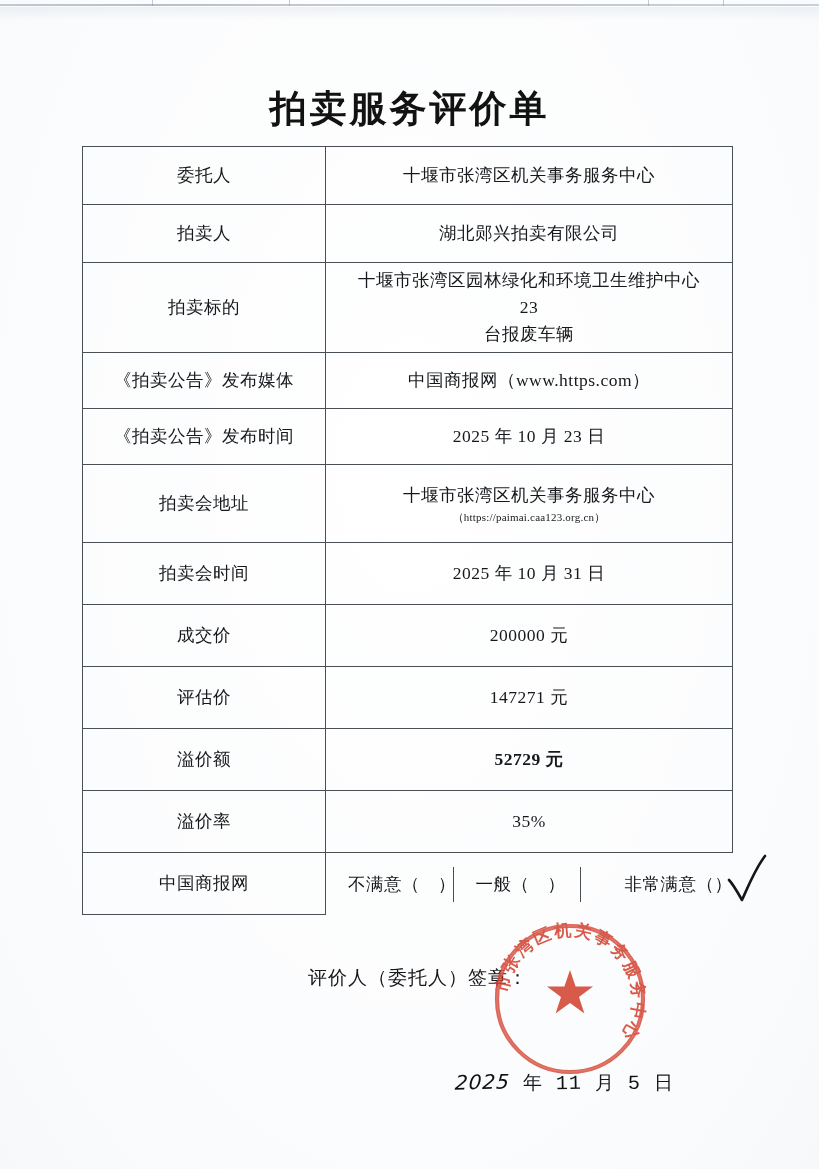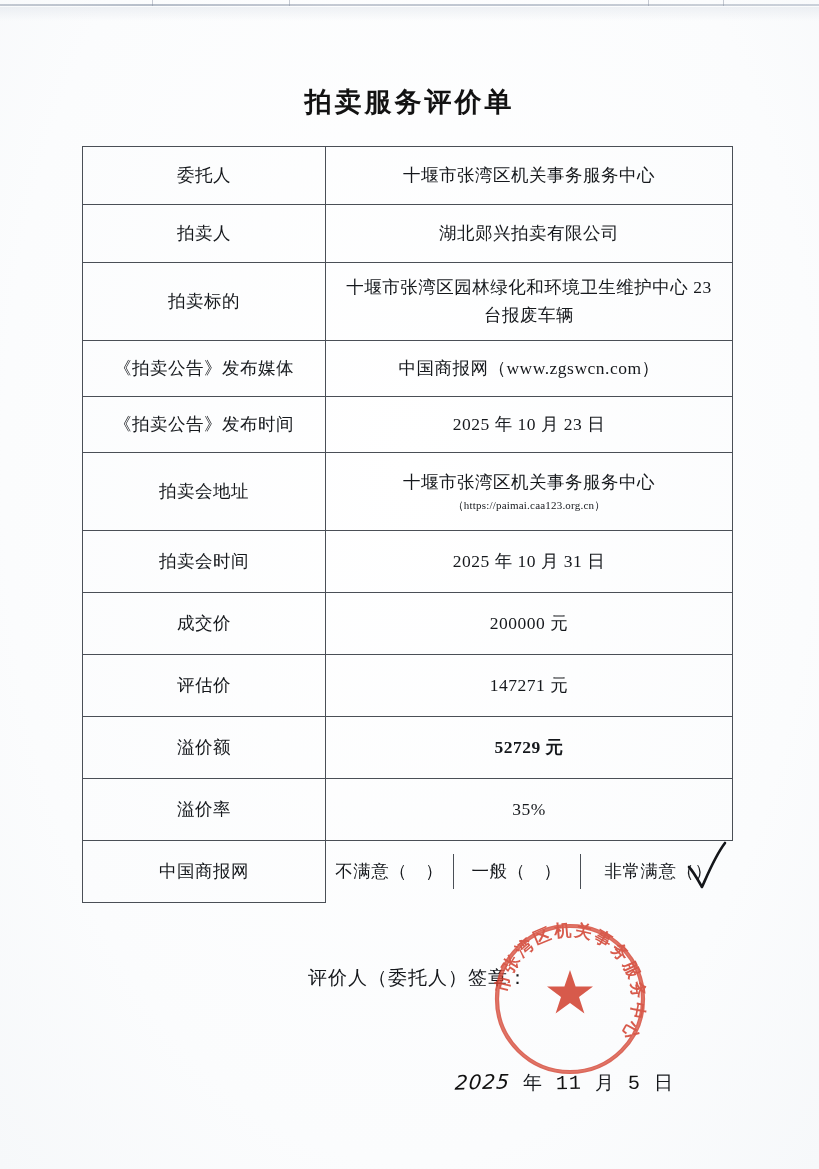--- a/index.html
+++ b/index.html
@@ -49,21 +49,21 @@
     background:
       radial-gradient(ellipse at 50% 40%, #ffffff 0%, #fbfcfd 70%, #f6f8fa 100%);
   }
 
   
   .doc-title {
     position: absolute;
     top: 84px;
     left: 0; right: 0;
     text-align: center;
-    font-size: 27px;
+    font-size: 37px;
     font-weight: bold;
     letter-spacing: 3px;
     color: #121212;
     font-family: "DejaVu Serif", "Liberation Serif", serif;
   }
 
   
   .eval-table {
     position: absolute;
     left: 82px;
@@ -71,21 +71,21 @@
     width: 651px;
     border-collapse: collapse;
     table-layout: fixed;
   }
   .eval-table td {
     border: 1px solid #4a4f56;
     text-align: center;
     vertical-align: middle;
     font-size: 17.5px;
     color: #15181c;
-    padding: 4px 2px;
+    padding: 4px 22px;
     line-height: 1.55;
     letter-spacing: 0.5px;
   }
   .col-label { width: 243px; }
   .label-cell {
     font-size: 18px;
     letter-spacing: 1.2px;
   }
   .value-cell {
     font-size: 17.5px;
@@ -213,21 +213,21 @@
       <tr class="r-tall">
         <td class="label-cell">拍卖标的</td>
         <td class="value-cell">
           <span>十堰市张湾区园林绿化和环境卫生维护中心 23</span>
           <span class="line2">台报废车辆</span>
         </td>
       </tr>
 
       <tr class="r-mid">
         <td class="label-cell">《拍卖公告》发布媒体</td>
-        <td class="value-cell inline-url">中国商报网（www.zgswcn.com）</td>
+        <td class="value-cell inline-url">中国商报网（www.https.com）</td>
       </tr>
 
       <tr class="r-mid">
         <td class="label-cell">《拍卖公告》发布时间</td>
         <td class="value-cell mono-num">2025 年 10 月 23 日</td>
       </tr>
 
       <tr class="r-tall">
         <td class="label-cell">拍卖会地址</td>
         <td class="value-cell">

